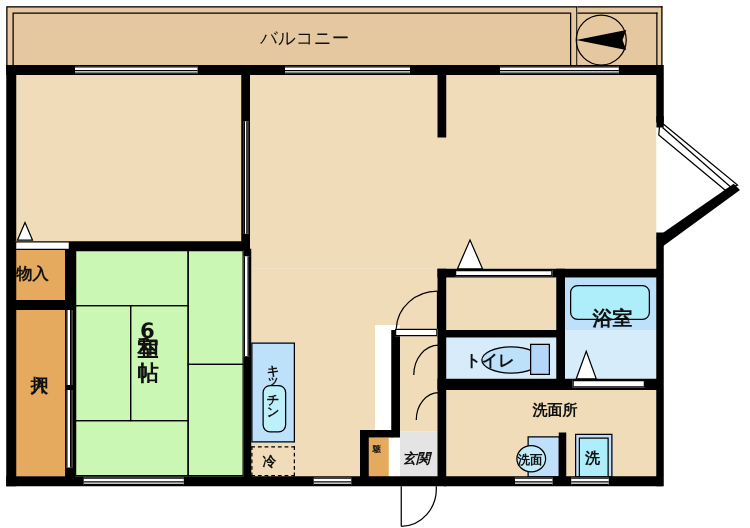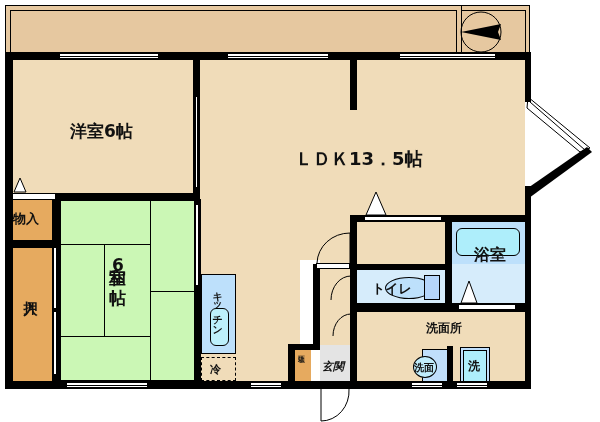--- a/index.html
+++ b/index.html
@@ -22,20 +22,21 @@
 </style>
 </head>
 <body>
 
 <div id="plan">
 
   <div class="abs" style="left:5px;top:5px;width:457px;height:50px;background:#e6c8a0;border:1px solid #000;"></div>
   <div class="abs" style="left:10px;top:10px;width:447px;height:43px;border:1px solid #000;"></div>
   <div class="abs" style="left:462px;top:5px;width:68px;height:50px;background:#e6c8a0;border-top:1px solid #000;border-right:1px solid #000;"></div>
   <div class="abs" style="left:462px;top:10px;width:64px;height:43px;border-top:1px solid #000;border-right:1px solid #000;"></div>
+  <div class="label" style="left:208px;top:22px;font-size:14px;font-weight:normal;">バルコニー</div>
 
   <svg class="abs" style="left:458px;top:10px;" width="46" height="44" viewBox="0 0 46 44">
     <circle cx="23" cy="22" r="20" fill="none" stroke="#000" stroke-width="1"></circle>
     <polygon points="3,22 43,14 40,22 43,30" fill="#000"></polygon>
   </svg>
 
   <div class="abs room-beige" style="left:12px;top:60px;width:183px;height:135px;"></div>
   <div class="abs room-beige" style="left:200px;top:60px;width:325px;height:155px;"></div>
   <div class="abs room-beige" style="left:200px;top:215px;width:100px;height:170px;"></div>
   <div class="abs room-beige" style="left:300px;top:215px;width:55px;height:45px;"></div>
@@ -143,22 +144,20 @@
       <path d="M19,1 A18,22 0 0 0 1,23" fill="none" stroke="#000"></path>
       <line x1="19" y1="1" x2="19" y2="23" stroke="#000"></line>
     </svg>
   <div class="wall" style="left:288px;top:344px;width:7px;height:40px;"></div>
   <div class="wall" style="left:288px;top:344px;width:26px;height:6px;"></div>
   <svg class="abs" style="left:320px;top:388px;" width="30" height="34">
       <line x1="1" y1="1" x2="1" y2="33" stroke="#000"></line>
       <path d="M1,33 A28,30 0 0 0 29,1" fill="none" stroke="#000"></path>
     </svg>
 
-  <div class="label" style="left:70px;top:120px;font-size:17px;">洋室6帖</div>
-  <div class="label" style="left:295px;top:147px;font-size:18px;">ＬＤＫ13．5帖</div>
   <div class="label" style="left:13px;top:210px;font-size:13px;">物入</div>
   <div class="label vert" style="left:22px;top:290px;font-size:14px;">押入</div>
   <div class="label vert" style="left:107px;top:255px;font-size:17px;">和室6帖</div>
   <div class="label vert" style="left:210px;top:285px;font-size:10px;">キッチン</div>
   <div class="label" style="left:210px;top:362px;font-size:11px;">冷</div>
   <div class="label vert" style="left:296px;top:350px;font-size:7px;font-weight:normal;">下駄箱</div>
   <div class="label" style="left:322px;top:359px;font-size:11px;font-style:italic;">玄関</div>
   <div class="label" style="left:372px;top:280px;font-size:13px;">トイレ</div>
   <div class="label" style="left:474px;top:245px;font-size:16px;">浴室</div>
   <div class="label" style="left:426px;top:320px;font-size:12px;">洗面所</div>

